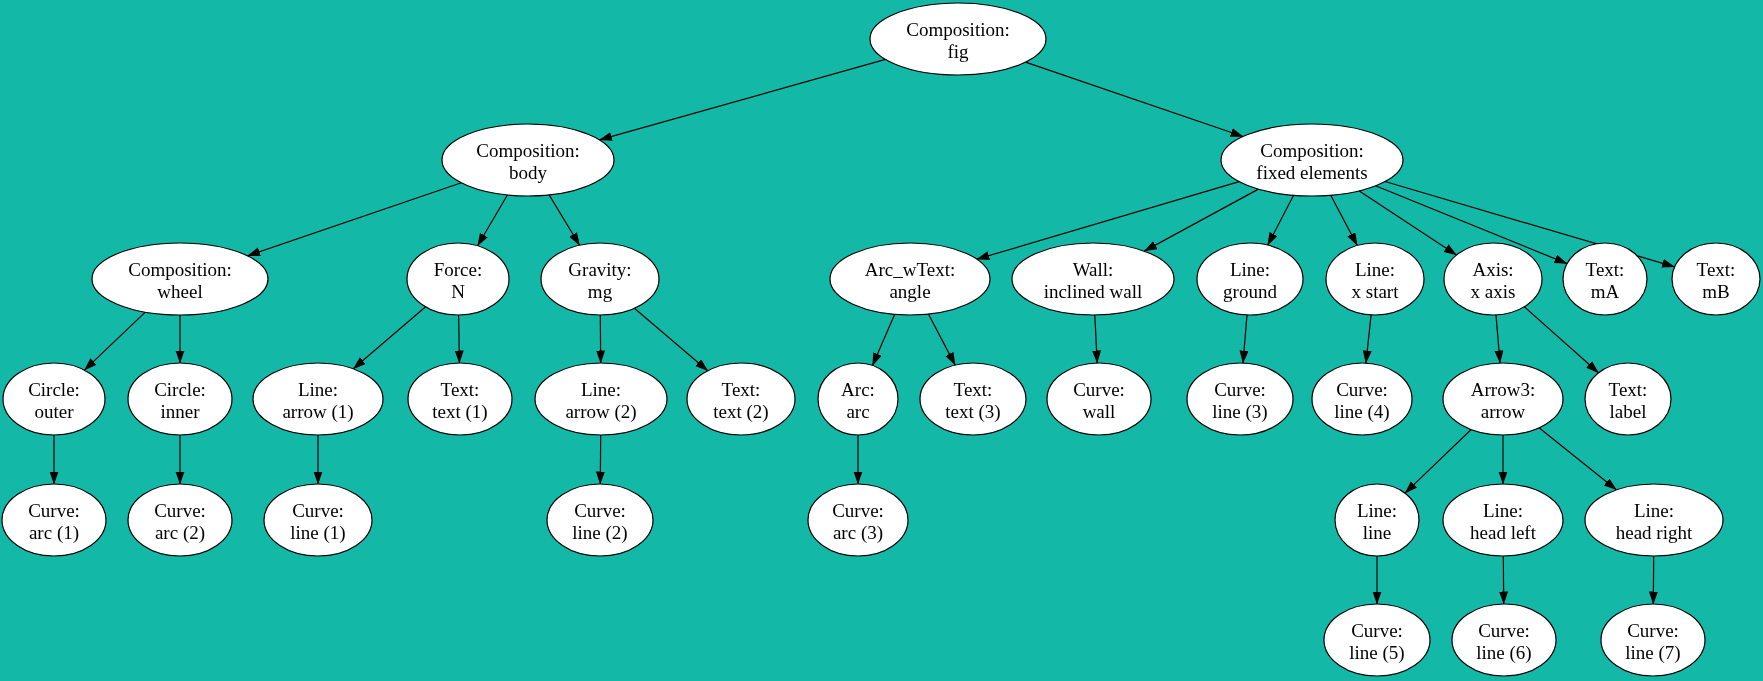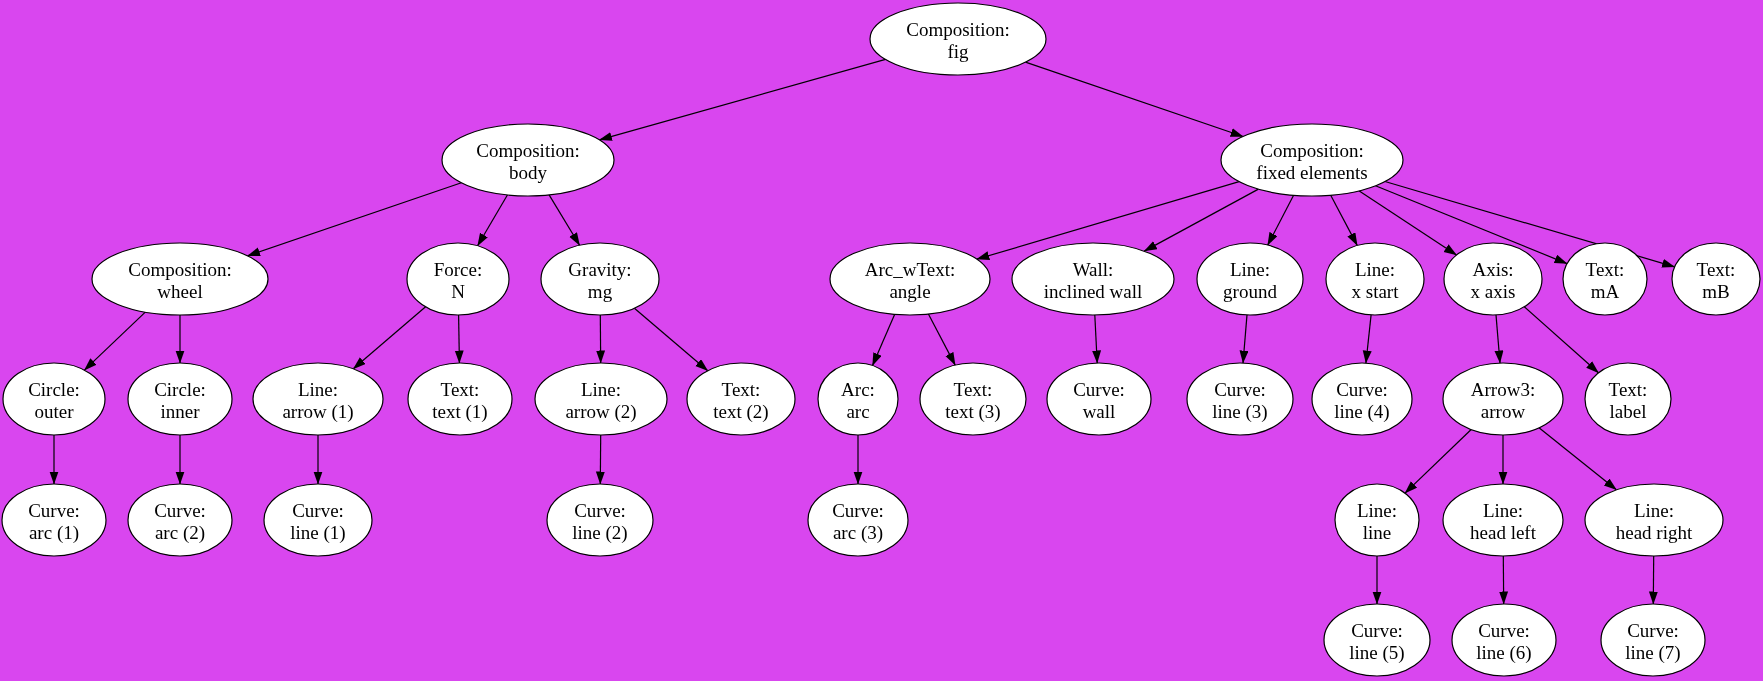--- a/index.html
+++ b/index.html
@@ -5,21 +5,21 @@
   html, body {
     margin: 0;
     padding: 0;
     background: #ffffff;
     font-family: "Liberation Serif", "DejaVu Serif", serif;
   }
   .canvas {
     position: relative;
     width: 1763px;
     height: 681px;
-    background: #d946ef;
+    background: #14b8a6;
     overflow: hidden;
   }
   svg { display: block; }
   .node-ellipse {
     fill: #ffffff;
     stroke: #000000;
     stroke-width: 1.2;
   }
   .node-label {
     fill: #000000;

